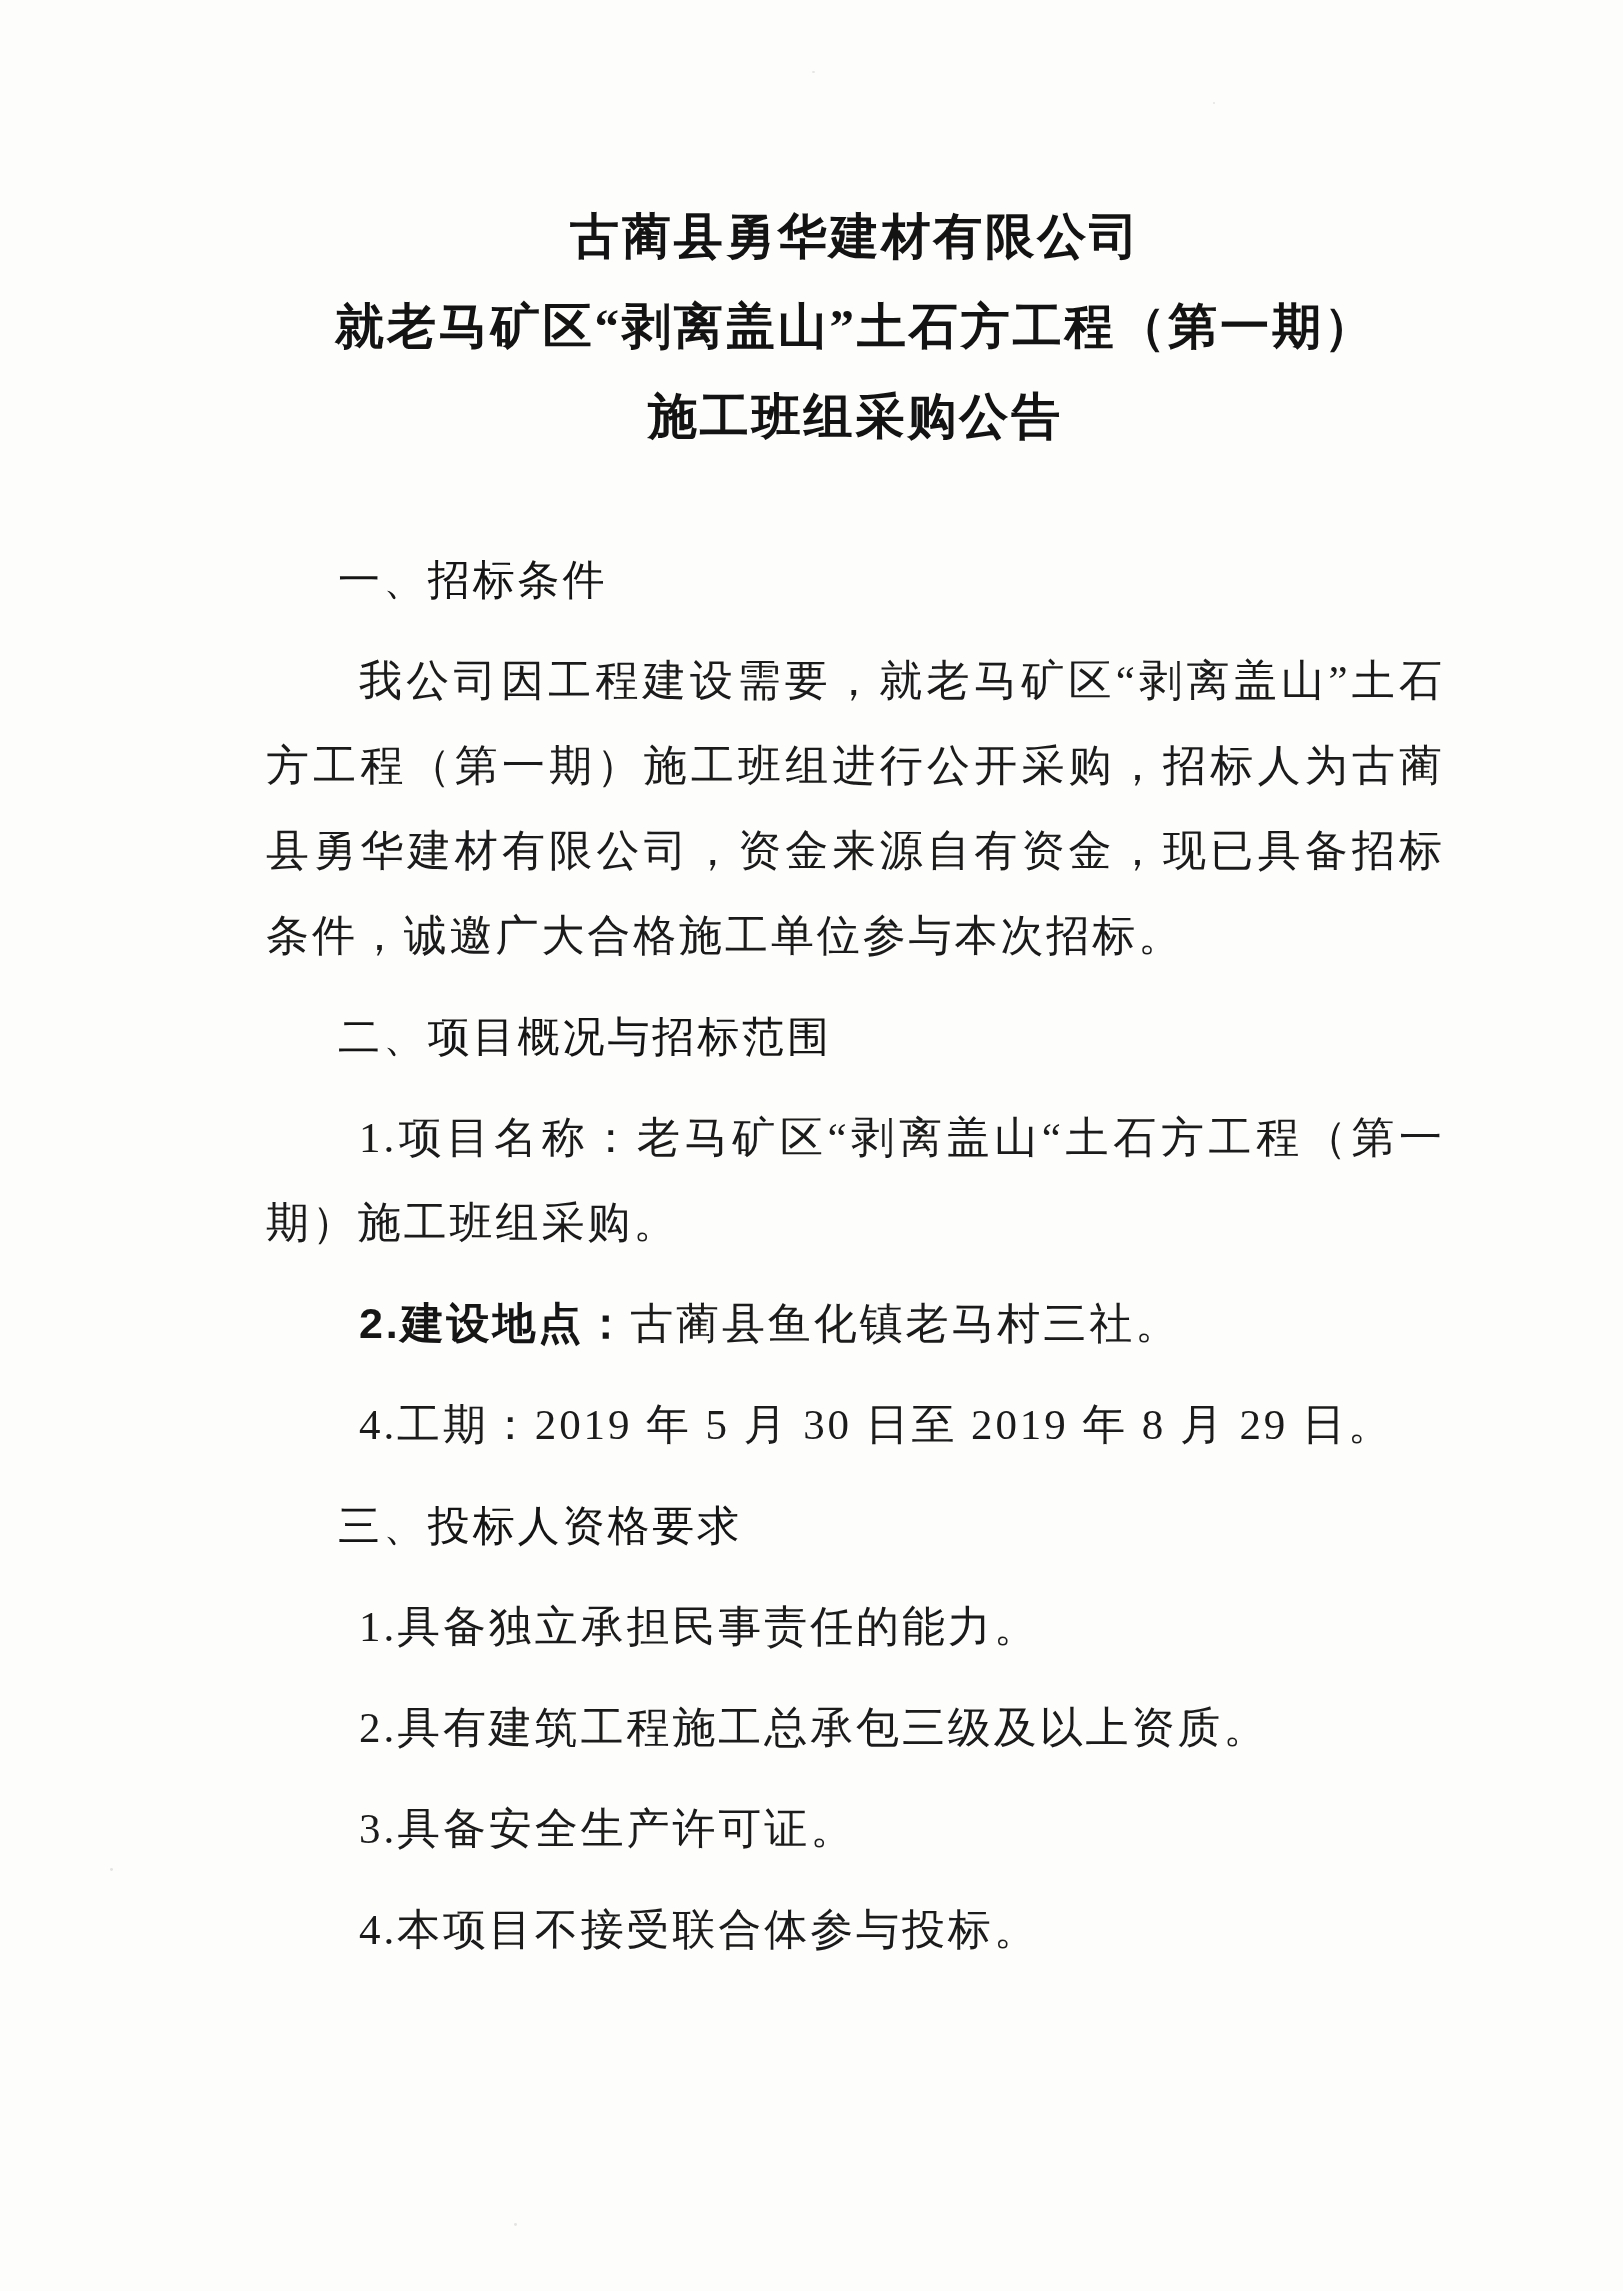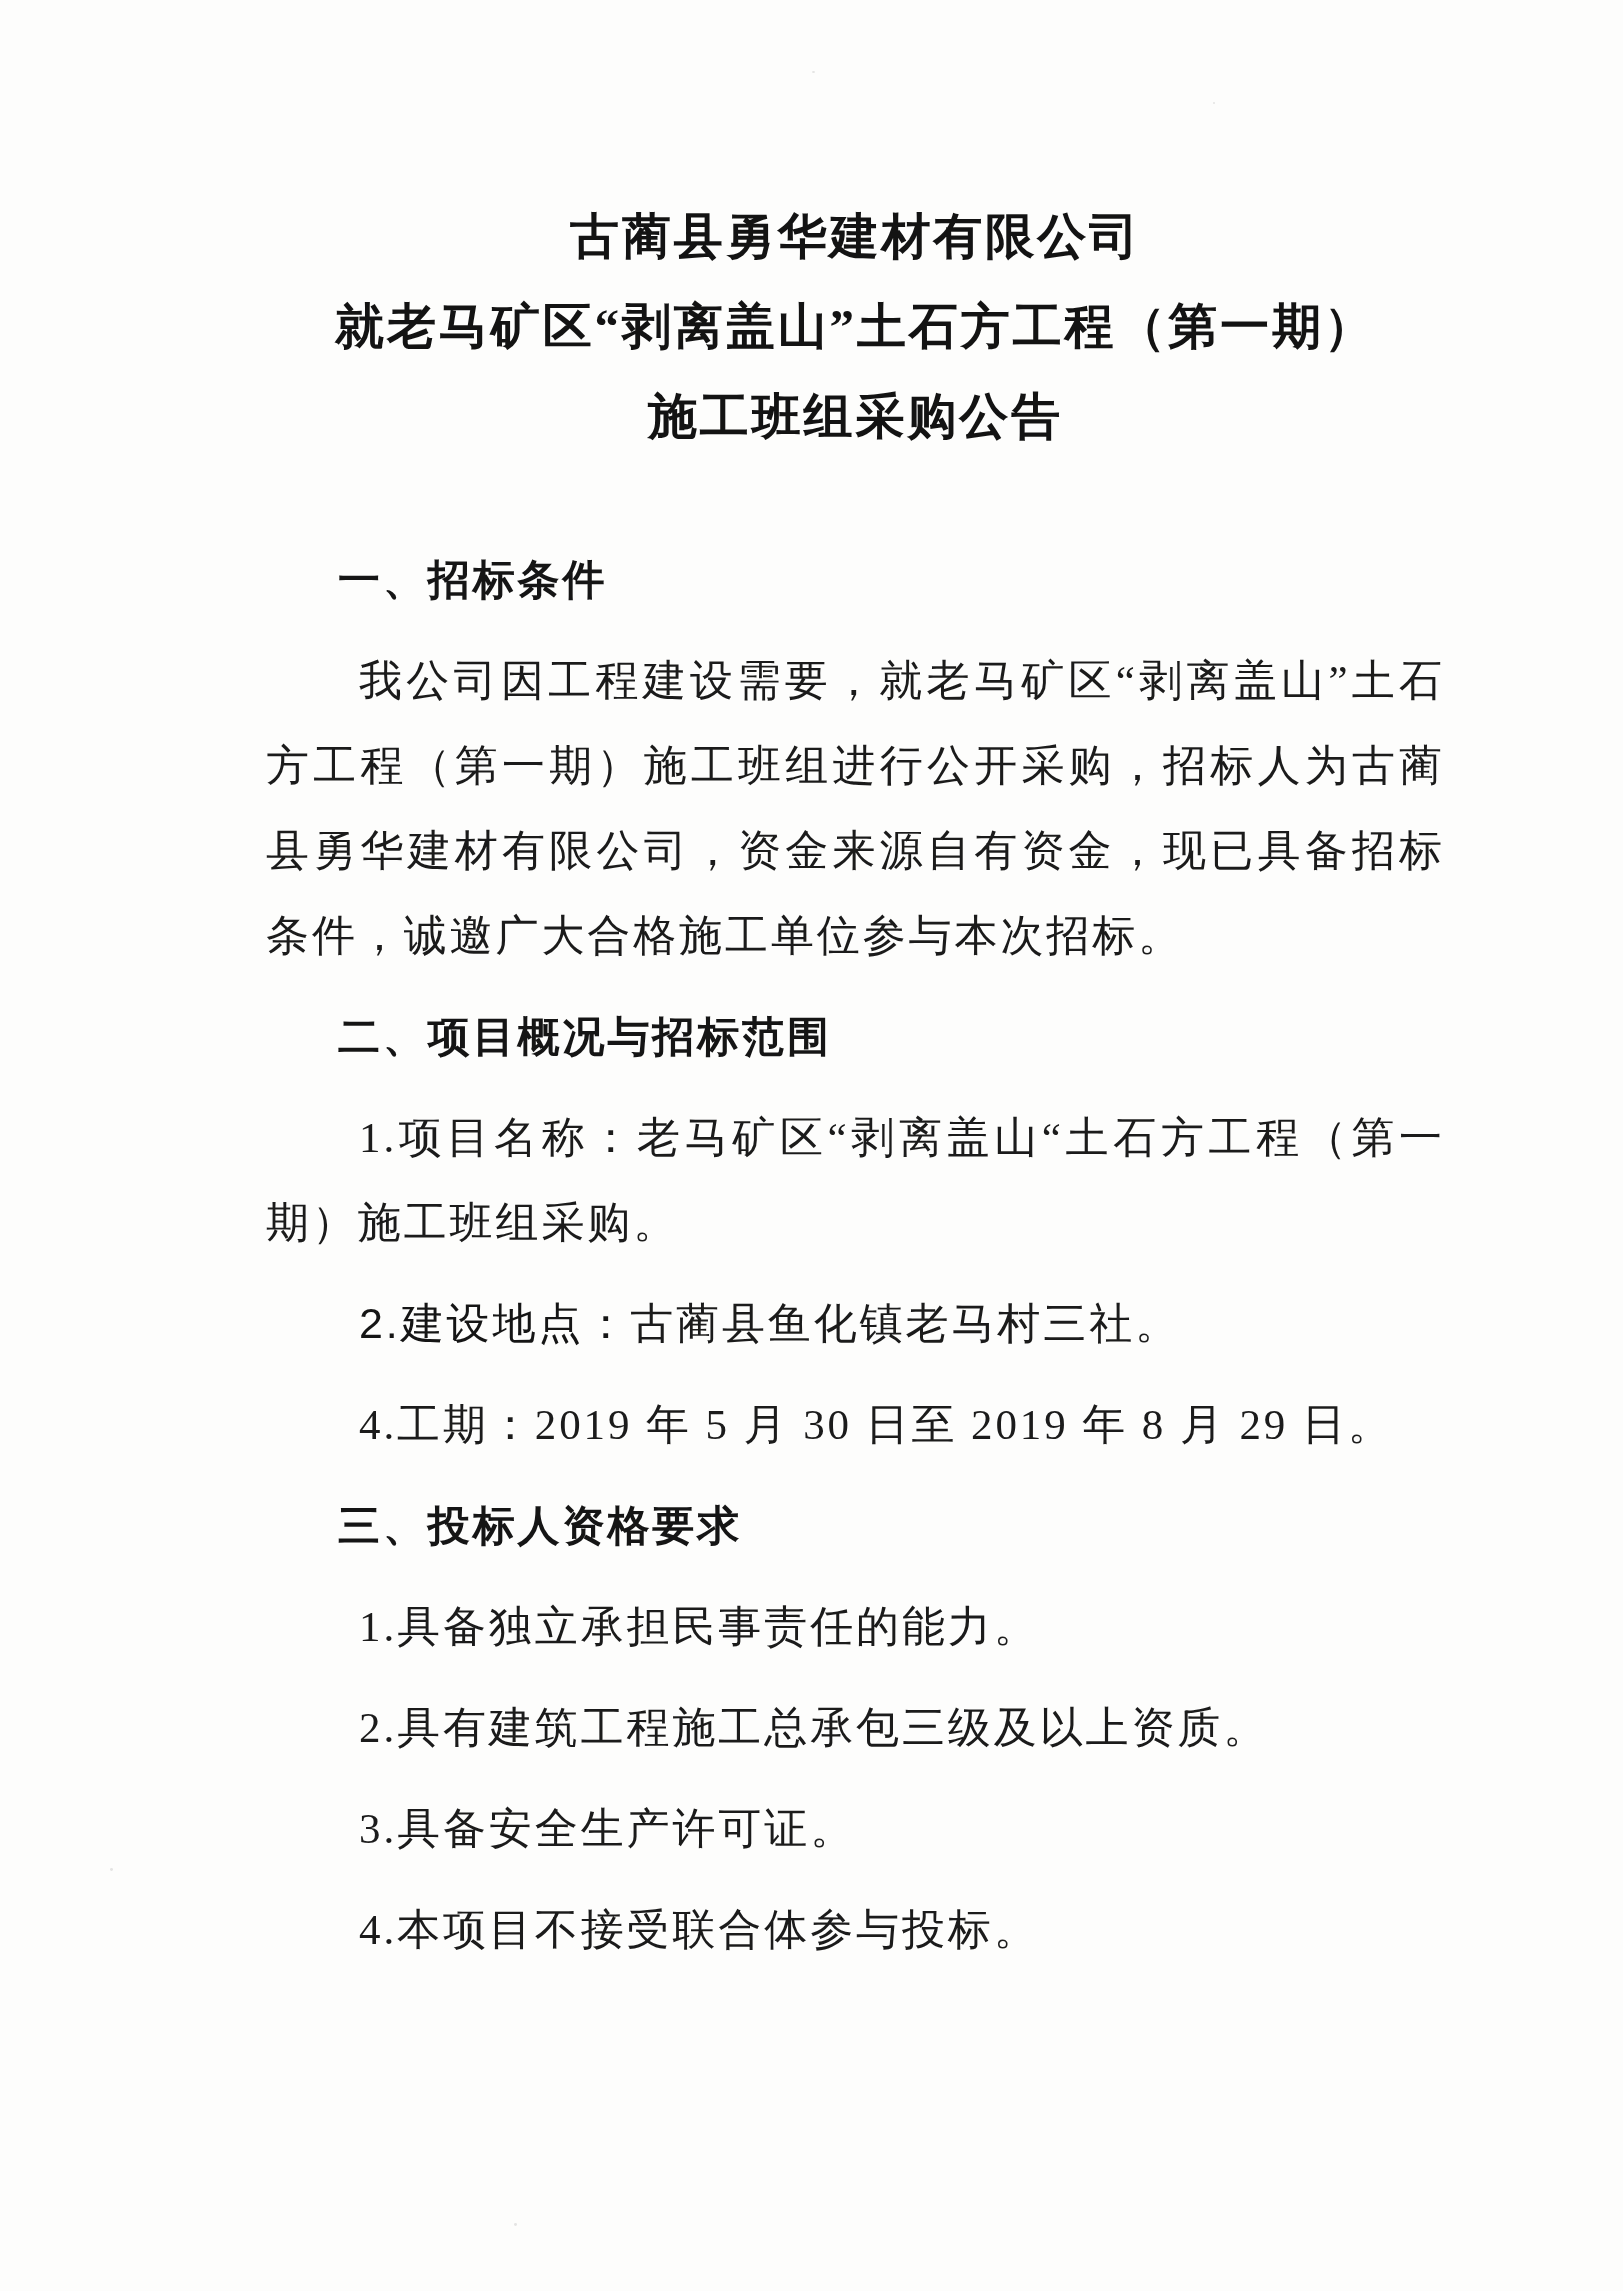--- a/index.html
+++ b/index.html
@@ -27,34 +27,34 @@
     color: #131313;
   }
   .doc-body {
     margin-top: 75px;
     font-size: 43px;
     line-height: 85px;
     letter-spacing: 2.9px;
   }
   .heading {
     font-family: "Liberation Sans", "DejaVu Sans", sans-serif;
-    font-weight: 700;
+    font-weight: 400;
     font-size: 42px;
     text-indent: 88px;
     color: #151515;
     white-space: nowrap;
   }
   .para {
     margin: 16px;
     text-align: justify;
     text-indent: 93px;
   }
   .bold-label {
     font-family: "Liberation Sans", "DejaVu Sans", sans-serif;
-    font-weight: 400;
+    font-weight: 700;
     color: #151515;
   }
   .speck {
     position: absolute;
     background: #9a9a9a;
     border-radius: 50%;
     opacity: 0.25;
   }
   .speck.s1 { left: 110px;  top: 1868px; width: 2.9px; height: 2.9px; }
   .speck.s2 { left: 514px;  top: 2223px; width: 2.9px; height: 2.9px; }

